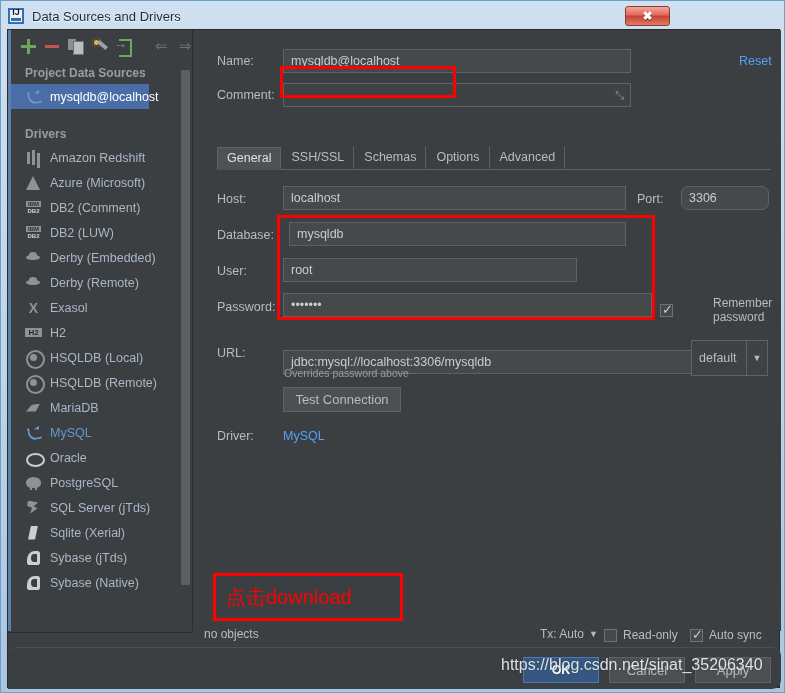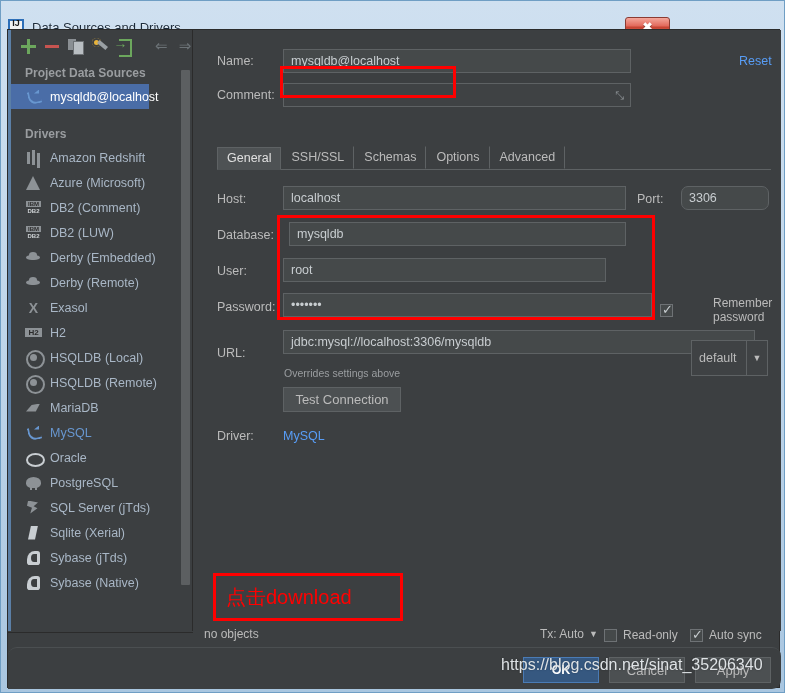--- a/index.html
+++ b/index.html
@@ -12,21 +12,21 @@
   body { background: #a8c8e4; }
 
   
   #window {
     position: absolute; left: 0; top: 0;
     width: 785px; height: 693px;
     background: linear-gradient(180deg,#cfe0f0 0%, #bdd4e9 55%, #a9c6e0 100%);
     border: 1px solid #6f9ec4;
   }
   #titlebar {
-    position: absolute; left: 0; top: 12px; width: 676px; height: 28px;
+    position: absolute; left: 0; top: 1px; width: 676px; height: 28px;
     display: flex; align-items: center;
     padding-left: 7px;
   }
   #title-icon {
     width: 16px; height: 16px;
     background: #f2f2f2;
     border: 2px solid #2d6fb8;
     position: relative; flex: 0 0 auto;
   }
   #title-icon::before {
@@ -418,37 +418,37 @@
 
       <div class="lbl" style="left:23px; top:162px;">Host:</div>
       <div class="fld" style="left:89px; top:156px; width:343px;">localhost</div>
       <div class="lbl" style="left:443px; top:162px;">Port:</div>
       <div class="fld" style="left:487px; top:156px; width:88px;border-radius:7px;">3306</div>
 
       <div class="lbl" style="left:23px; top:198px;">Database:</div>
       <div class="fld" style="left:95px; top:192px; width:337px;">mysqldb</div>
 
       <div class="lbl" style="left:23px; top:234px;">User:</div>
-      <div class="fld" style="left:89px; top:228px; width:323px;">root</div>
+      <div class="fld" style="left:89px; top:228px; width:294px;">root</div>
 
       <div class="lbl" style="left:23px; top:270px;">Password:</div>
       <div class="fld" style="left:89px; top:263px; width:369px;">•••••••</div>
 
       <div class="cbx-row" style="left:466px; top:266px;gap:40px;">
         <span class="cbx checked"></span>
         <span>Remember password</span>
       </div>
 
       <div class="lbl" style="left:23px; top:316px;">URL:</div>
-      <div class="fld" style="left:89px; top:300px; width:472px;">jdbc:mysql://localhost:3306/mysqldb</div>
+      <div class="fld" style="left:89px; top:320px; width:472px;">jdbc:mysql://localhost:3306/mysqldb</div>
       <div id="url-combo">
         <span class="combo-text">default</span>
         <span class="combo-arrow">▼</span>
       </div>
-      <div class="lbl" style="left:90px; top:337px; font-size:10.5px; color:#9a9da0;">Overrides settings above</div>
+      <div class="lbl" style="left:90px; top:337px; font-size:10.5px; color:#9a9da0;">Overrides password above</div>
 
       <div class="btn" style="position:absolute; left:89px; top:357px; width:118px; height:25px;">Test Connection</div>
 
       <div class="lbl" style="left:23px; top:399px;">Driver:</div>
       <div class="link" style="position:absolute; left:89px; top:399px;">MySQL</div>
     </div>
 
     <div id="no-objects">no objects</div>
     <div id="tx-combo">
       <span>Tx: Auto</span>

